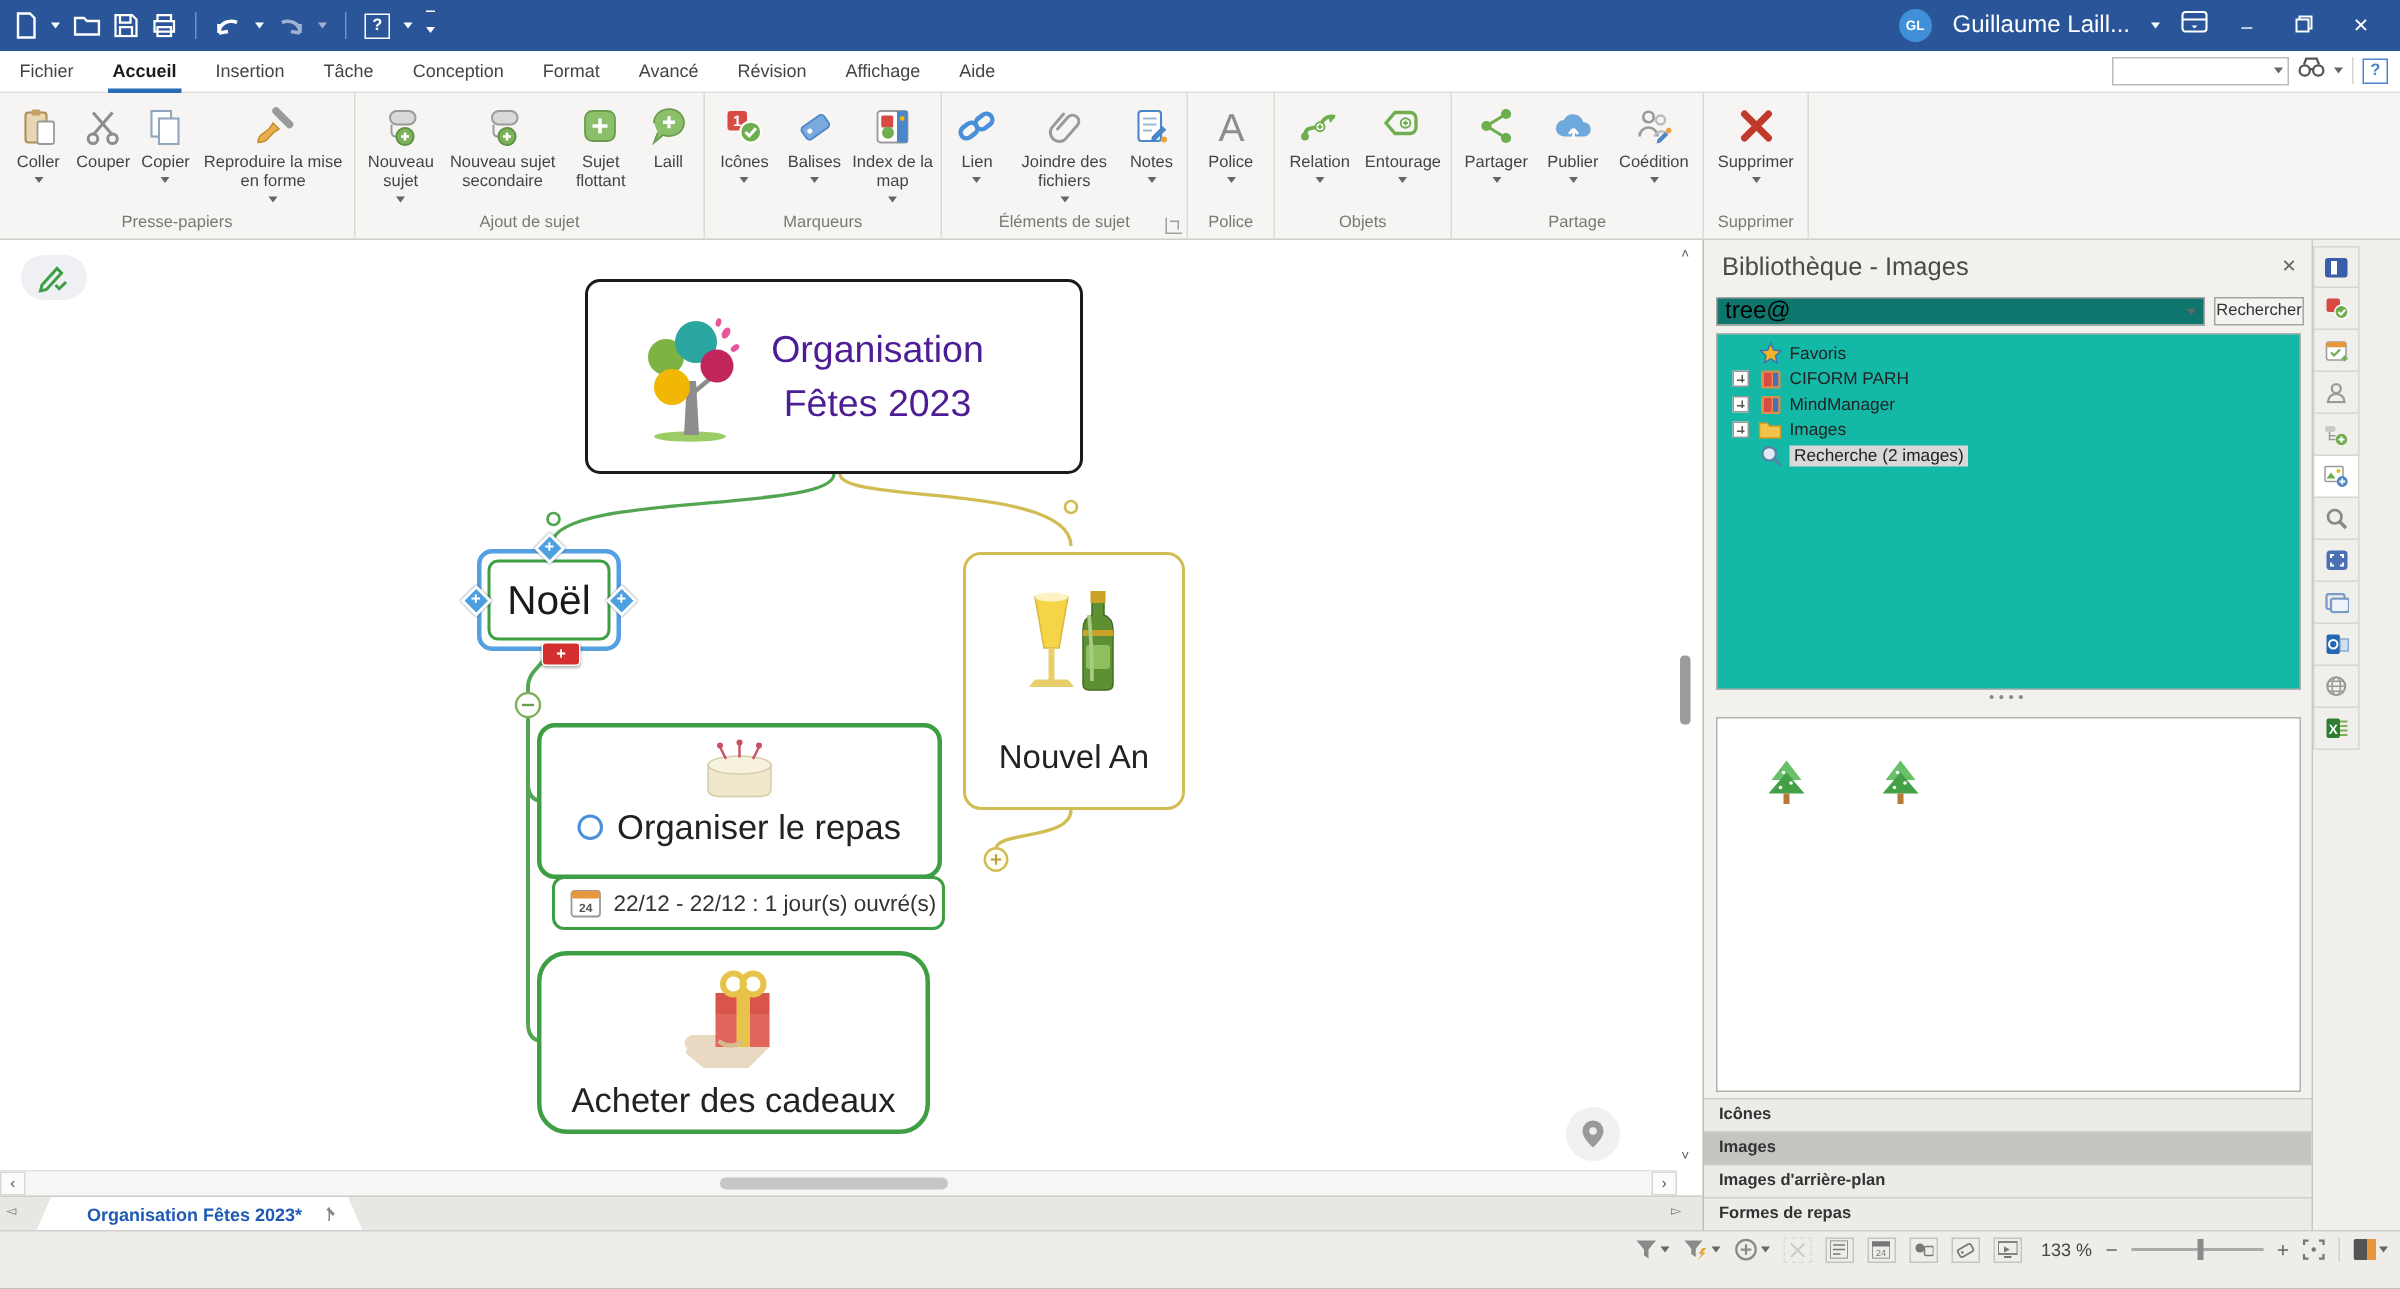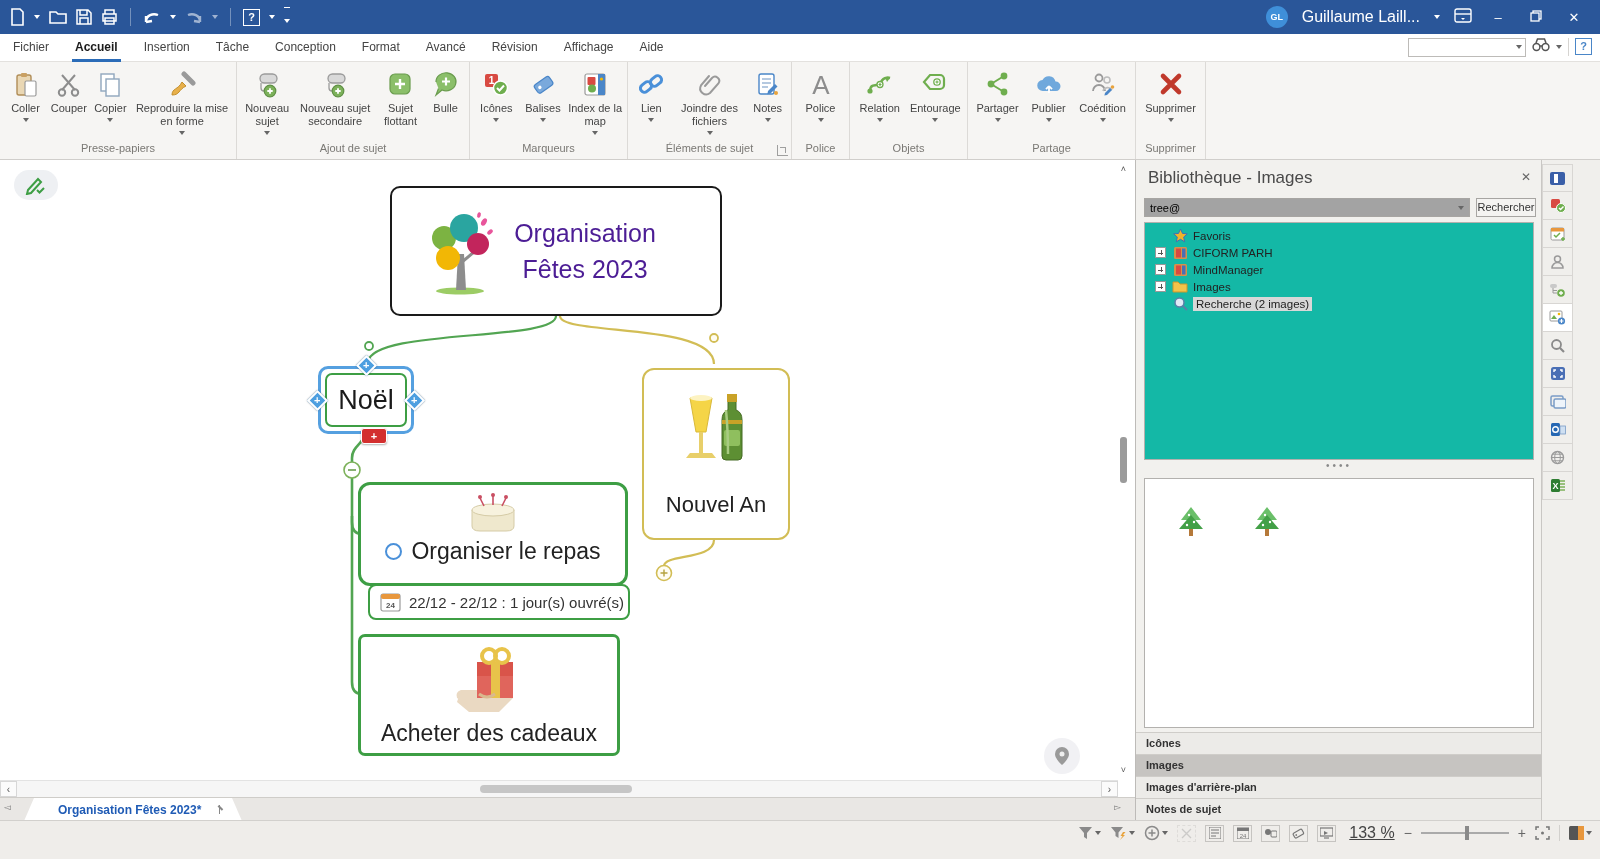--- a/index.html
+++ b/index.html
@@ -52,21 +52,21 @@
   #noel{position:absolute;left:4px;top:4px;right:4px;bottom:4px;border:2.5px solid #3d9e44;border-radius:7px;background:#fff;display:flex;align-items:center;justify-content:center;font-size:27px;color:#1a1a1a;}
   .hdl{position:absolute;width:15px;height:15px;background:#4d9fe0;border:2px solid #fff;transform:rotate(45deg);box-shadow:0 0 2px rgba(0,0,0,.4);display:flex;align-items:center;justify-content:center;}
   .hdl span{transform:rotate(-45deg);color:#fff;font-size:11px;font-weight:bold;line-height:1;}
   .addsub{position:absolute;left:40px;bottom:-13px;width:26px;height:16px;background:#d32f2f;border:1.5px solid #fff;border-radius:3px;color:#fff;font-size:11px;font-weight:bold;display:flex;align-items:center;justify-content:center;box-shadow:0 1px 2px rgba(0,0,0,.3);}
   #repas{left:358px;top:322px;width:270px;height:104px;border:3px solid #3d9e44;border-radius:12px;display:flex;flex-direction:column;align-items:center;}
   #repas .row{display:flex;align-items:center;gap:9px;margin-top:2px;}
   .prog{width:17px;height:17px;border:2.5px solid #4a90d9;border-radius:50%;background:#fff;}
   #repas .row span{font-size:23px;color:#222;}
   #repas-date{left:368px;top:424px;width:262px;height:36px;border:2.5px solid #3d9e44;border-radius:8px;display:flex;align-items:center;gap:8px;padding-left:10px;}
   #repas-date span{font-size:15px;color:#333;}
-  #cadeaux{left:358px;top:474px;width:262px;height:122px;border:3px solid #3d9e44;border-radius:7px;display:flex;flex-direction:column;align-items:center;justify-content:center;}
+  #cadeaux{left:358px;top:474px;width:262px;height:122px;border:3px solid #3d9e44;border-radius:20px;display:flex;flex-direction:column;align-items:center;justify-content:center;}
   #cadeaux span{font-size:23px;color:#222;margin-top:2px;}
   #nouvelan{left:642px;top:208px;width:148px;height:172px;border:2.5px solid #d2bd55;border-radius:12px;display:flex;flex-direction:column;align-items:center;justify-content:center;}
   #nouvelan span{font-size:22px;color:#222;margin-top:6px;}
   .pill{position:absolute;background:#eef0f3;border-radius:17px;display:flex;align-items:center;justify-content:center;}
   #edit-pill{left:14px;top:10px;width:44px;height:30px;}
   #pin-pill{left:1044px;top:578px;width:36px;height:36px;border-radius:50%;background:#f1f1f4;}
 
   
   #vscroll{position:absolute;right:2px;top:2px;width:15px;height:616px;}
   #vscroll .arr{position:absolute;left:0;width:15px;height:15px;color:#555;font-size:9px;text-align:center;line-height:15px;}
@@ -83,21 +83,21 @@
   .docicon{width:13px;height:13px;background:#2a5699;border-radius:2px;position:relative;}
   .docicon::after{content:"";position:absolute;left:4px;top:3px;width:5px;height:7px;background:#fff;}
   .popout{width:9px;height:9px;border-right:1.5px solid #888;border-bottom:1.5px solid #888;position:relative;}
   .popout::after{content:"";position:absolute;left:0;top:0;width:6px;height:1.5px;background:#888;transform:rotate(45deg);transform-origin:left top;}
   .tabx{font-size:11px;color:#666;}
 
   
   #library{position:absolute;left:1135px;top:160px;width:406px;height:660px;background:#f2f1ee;border-left:1px solid #bdbbb8;}
   #lib-title{position:absolute;left:12px;top:8px;font-size:17px;color:#4a4a4a;}
   #lib-close{position:absolute;right:10px;top:10px;font-size:12px;color:#666;}
-  #lib-search{position:absolute;left:8px;top:38px;width:326px;height:19px;border:1px solid #a7a5a2;background:#a3a3a3;font-size:11px;padding:0 16px 0 5px;}
+  #lib-search{position:absolute;left:8px;top:38px;width:326px;height:19px;border:1px solid #a7a5a2;background:#0f766e;font-size:16px;padding:0 16px 0 5px;}
   #lib-search-cv{position:absolute;left:322px;top:46px;}
   #lib-search-btn{position:absolute;left:340px;top:38px;width:60px;height:19px;background:#f4f3f1;border:1px solid #a7a5a2;font-size:11px;color:#333;text-align:center;line-height:17px;}
   #lib-tree{position:absolute;left:8px;top:62px;width:390px;height:238px;background:#14b8a6;border:1px solid #b3b1ae;padding-top:4px;}
   .trow{display:flex;align-items:center;height:17px;font-size:11.5px;color:#222;position:relative;}
   .texp{width:11px;height:11px;border:1px solid #999;background:#fff;margin-left:10px;position:relative;flex:none;}
   .texp::before{content:"";position:absolute;left:2px;top:4.5px;width:5px;height:1px;background:#555;}
   .texp::after{content:"";position:absolute;left:4.5px;top:2px;width:1px;height:5px;background:#555;}
   .tnoexp{width:11px;margin-left:10px;flex:none;}
   .tico{width:16px;height:14px;margin:0 5px 0 6px;flex:none;display:flex;align-items:center;justify-content:center;}
   .trow.sel .tlbl{background:#d8d8d8;padding:1px 3px;}
@@ -111,21 +111,21 @@
   .dock{width:31px;height:28px;border:1px solid #d8d6d3;border-top:none;background:#f0efec;display:flex;align-items:center;justify-content:center;}
   .dock:first-child{border-top:1px solid #d8d6d3;margin-top:4px;}
   .dock.active{background:#fff;}
 
   
   #statusbar{position:absolute;left:0;top:820px;width:1600px;height:39px;background:#efedea;border-top:1px solid #d2d0cd;}
   #sb-right{position:absolute;right:8px;top:0;height:24px;display:flex;align-items:center;gap:9px;}
   .sbi{display:flex;align-items:center;gap:2px;color:#666;}
   .sbox{width:19px;height:17px;border:1px solid #c6c4c1;display:flex;align-items:center;justify-content:center;color:#555;}
   .sbox.dis{opacity:.4;border-style:dashed;}
-  #zoomtext{font-size:16px;color:#444;margin-left:4px;text-decoration:underline;}
+  #zoomtext{font-size:12px;color:#444;margin-left:4px;}
   .zbtn{font-size:14px;color:#666;}
   #ztrack{width:88px;height:2px;background:#aaa;position:relative;}
   #zthumb{position:absolute;left:44px;top:-6px;width:4px;height:14px;background:#8a8a8a;}
 </style>
 </head>
 <body>
 
 <div id="app">
 
   <div id="titlebar">
@@ -294,21 +294,21 @@
             </span>
           <span class="rlabel" style="max-width:52px">Sujet flottant</span>
         </div>
         <div class="rbtn" style="width:46px">
           <span class="ricon">
               <svg width="26" height="27">
                 <path d="M3,11 a10,9 0 1 1 6,8 l-6,5 2.5,-6.5" fill="#8bbf6a" stroke="#6a9c4e" stroke-width="1.2"></path>
                 <path d="M13,6.5 v8 M9,10.5 h8" stroke="#fff" stroke-width="2.2"></path>
               </svg>
             </span>
-          <span class="rlabel">Bulle</span>
+          <span class="rlabel">Laill</span>
         </div>
       </div>
       <div class="glabel">Ajout de sujet</div>
     </div>
 
     <div class="rgroup" style="width:158px">
       <div class="rbtns">
         <div class="rbtn" style="width:48px">
           <span class="ricon">
               <svg width="26" height="27">
@@ -705,21 +705,21 @@
             <rect x="14" y="24" width="4" height="7" fill="#b5793a"></rect>
             <circle cx="14" cy="10" r="1.2" fill="#fff"></circle>
             <circle cx="19" cy="17" r="1.2" fill="#fff"></circle>
             <circle cx="12" cy="20" r="1.2" fill="#fff"></circle>
           </svg></span>
     </div>
 
     <div class="acc" style="top:572px">Icônes</div>
     <div class="acc active" style="top:594px">Images</div>
     <div class="acc" style="top:616px">Images d'arrière-plan</div>
-    <div class="acc" style="top:638px">Notes de sujet</div>
+    <div class="acc" style="top:638px">Formes de repas</div>
   </div>
 
   <div id="dockstrip">
     <div class="dock">
         <svg width="17" height="15">
           <rect x="1" y="1" width="15" height="13" rx="2" fill="#3a5fa8"></rect>
           <rect x="5" y="3" width="4" height="9" fill="#fff"></rect>
         </svg>
       </div>
     <div class="dock">

